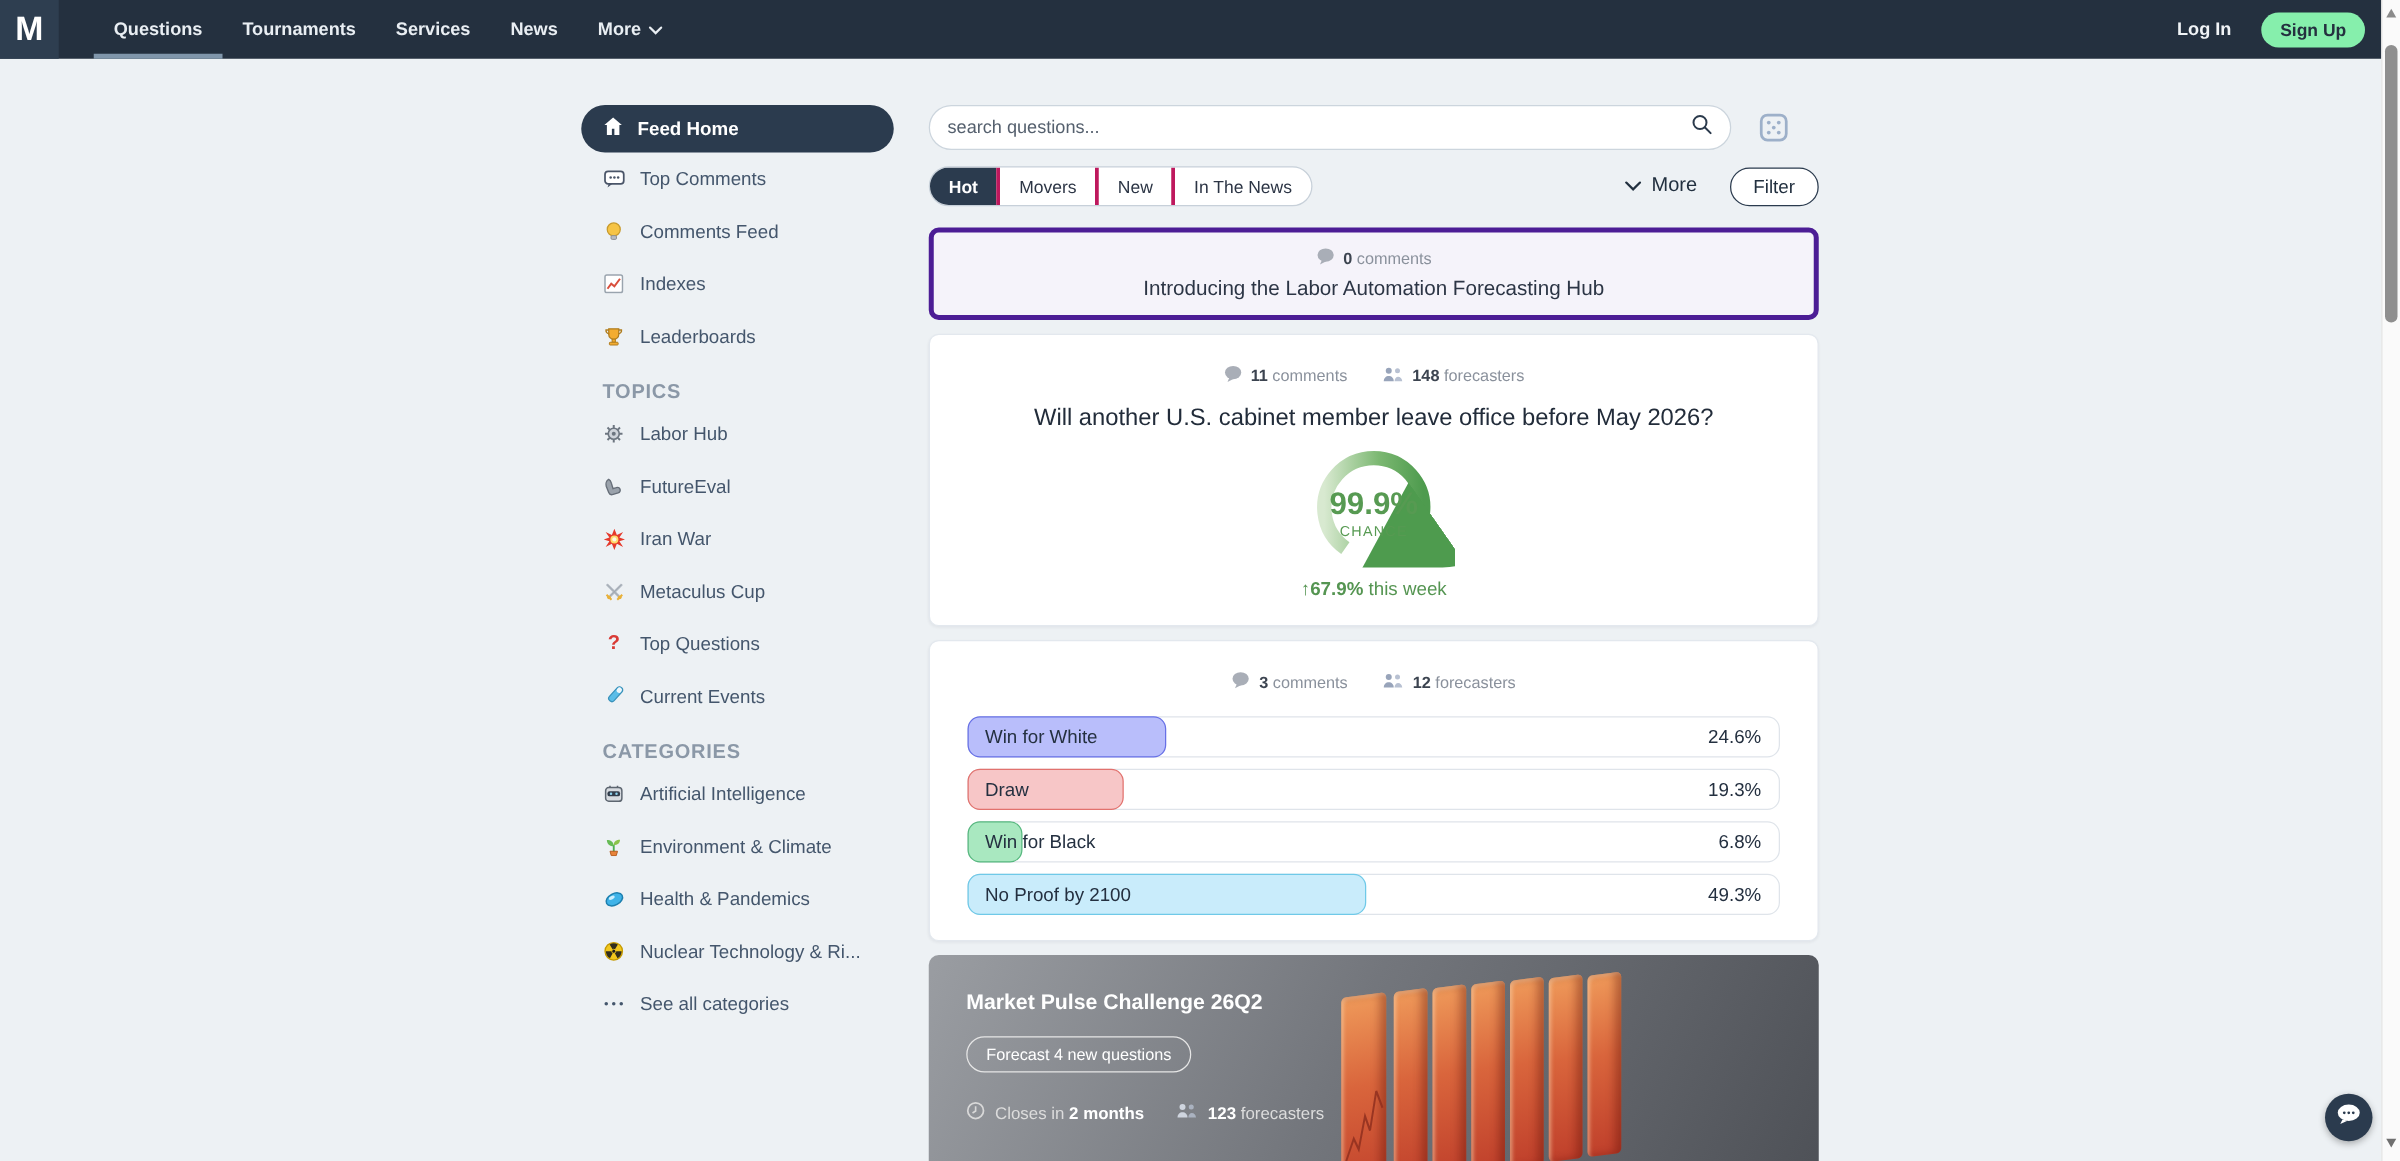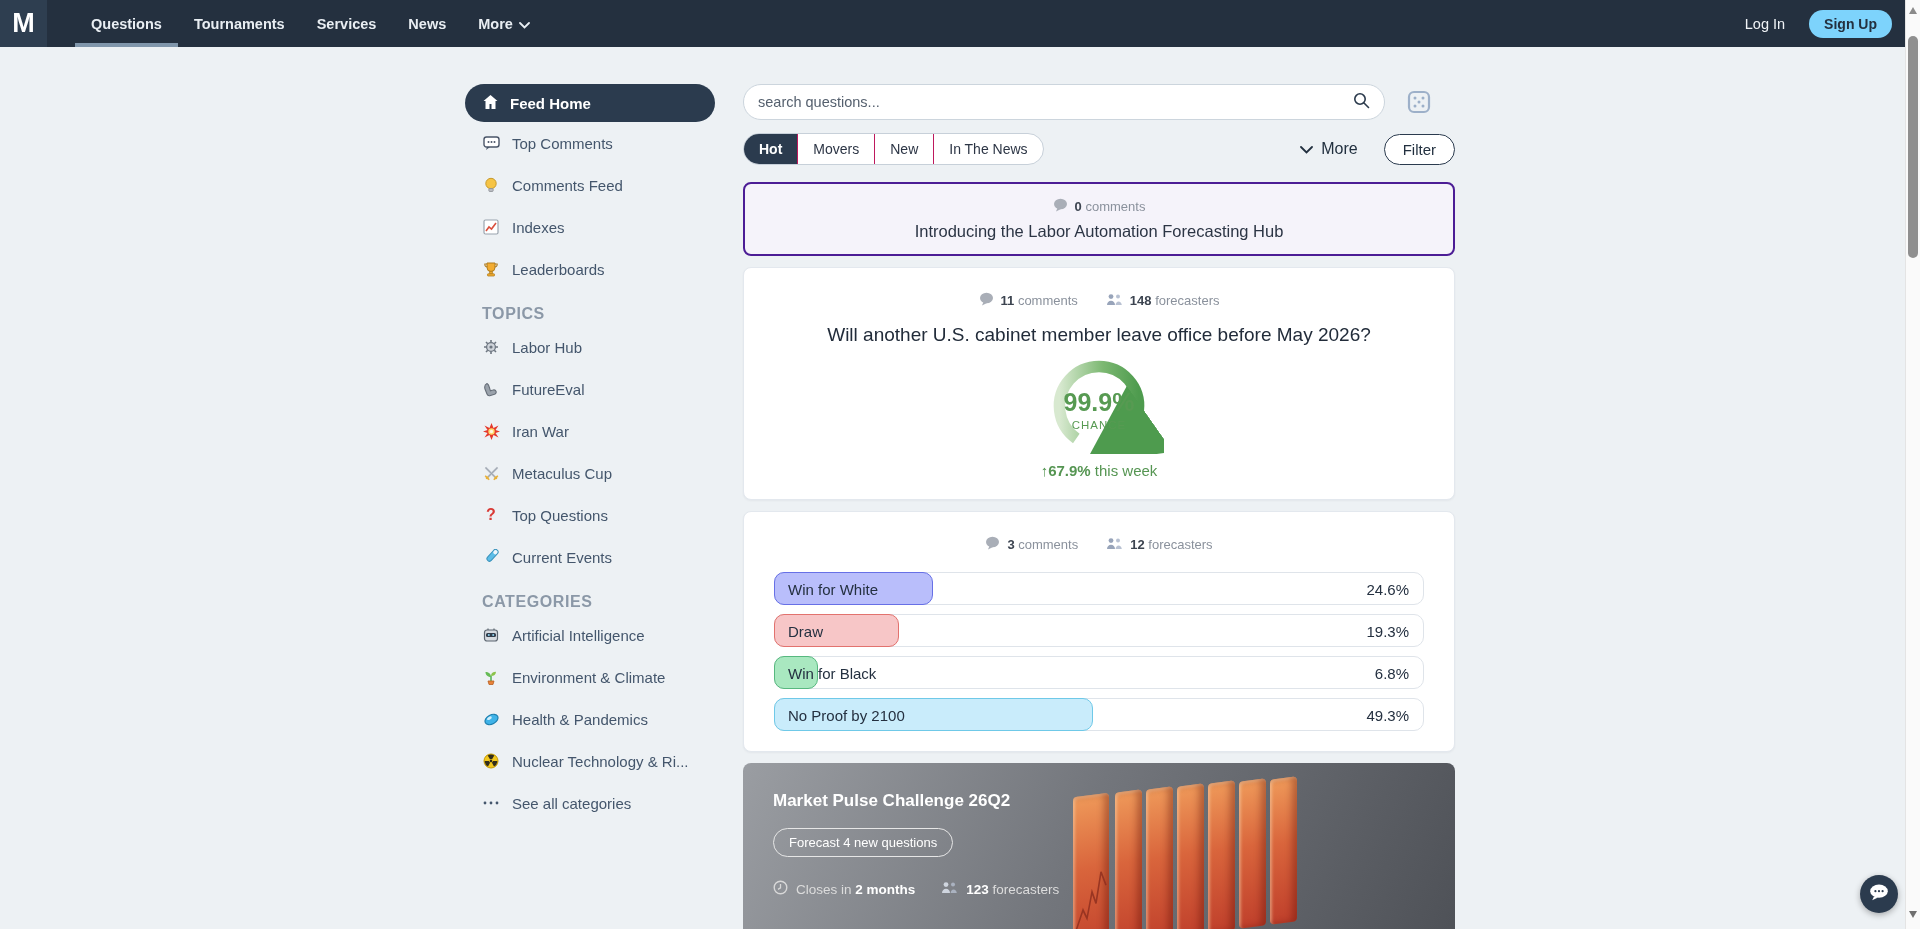--- a/index.html
+++ b/index.html
@@ -8,22 +8,22 @@
 
   
   .nav { height:47px; background:#24303f; display:flex; align-items:center; padding-right:28px; }
   .logo { width:47px; height:47px; background:#2e3e50; color:#fff; font-size:27px; font-weight:bold;
           display:grid; place-items:center; flex:none; }
   .nav-items { display:flex; height:100%; margin-left:28px; }
   .nav-item { height:100%; display:flex; align-items:center; gap:6px; padding:0 16px; color:#e9eef3;
               font-size:14.5px; font-weight:600; cursor:pointer; border-bottom:4px solid transparent; padding-top:4px; }
   .nav-item.active { border-bottom-color:#8096ab; }
   .nav-spacer { flex:1; }
-  .login { color:#f0f3f6; font-size:14.5px; font-weight:400; margin-right:24px; cursor:pointer; }
-  .signup { background:#7dd3fc; color:#24303f; font-size:14px; font-weight:600; border:none;
+  .login { color:#f0f3f6; font-size:14.5px; font-weight:700; margin-right:24px; cursor:pointer; }
+  .signup { background:#86efac; color:#24303f; font-size:14px; font-weight:600; border:none;
             border-radius:16px; padding:6px 15px; cursor:pointer; }
 
   
   .container { width:990px; margin:37px auto 0; display:flex; gap:28px; }
 
   
   .sidebar { width:250px; flex:none; }
   .feed-home { height:38px; background:#2b3b4e; border-radius:19px; color:#fff; display:flex;
                align-items:center; gap:11px; padding:0 17px; font-size:15px; font-weight:600; cursor:pointer; }
   .side-item { height:42px; display:flex; align-items:center; gap:12px; padding:0 17px;
@@ -38,30 +38,30 @@
   .search-pill { width:642px; height:36px; background:#fff; border:1px solid #ccd5dd; border-radius:18px;
                  display:flex; align-items:center; padding:0 14px; }
   .search-pill input { border:none; outline:none; flex:1; font-size:14.5px; color:#3c4856; background:transparent;
                        font-family:"Liberation Sans", sans-serif; }
   .search-pill input::placeholder { color:#55606e; opacity:1; }
   .dice-btn { margin-left:19px; width:30px; height:30px; background:none; border:none; cursor:pointer; display:grid; place-items:center; }
 
   .tabs-row { display:flex; align-items:center; height:32px; margin-bottom:17px; }
   .segmented { display:flex; border:1px solid #c7d0d9; border-radius:16.5px; overflow:hidden; background:#fff; }
   .tab { padding:0 15px; line-height:30px; font-size:14px; color:#2c3545; border:none; background:none;
-         border-left:1px solid #be185d; cursor:pointer; font-family:"Liberation Sans", sans-serif; }
+         border-left:3px solid #be185d; cursor:pointer; font-family:"Liberation Sans", sans-serif; }
   .tab:first-child { border-left:none; }
   .tab.active { background:#2b3b4e; color:#fff; font-weight:600; }
   .more-group { margin-left:auto; display:flex; align-items:center; gap:8px; color:#22303f; font-size:16px; cursor:pointer; }
   .filter-btn { margin-left:26px; border:1.5px solid #2b3b4e; background:#fff; border-radius:17px;
                 padding:0 18px; line-height:29px; font-size:15px; color:#22303f; cursor:pointer; font-family:"Liberation Sans", sans-serif; }
 
   
   .card { border-radius:8px; margin-bottom:11px; }
-  .card-news { background:#f5f3fa; border:2px solid #4c1d95; height:74px; display:flex; flex-direction:column;
+  .card-news { background:#f5f3fa; border:4px solid #4c1d95; height:74px; display:flex; flex-direction:column;
                justify-content:center; align-items:center; gap:7px; cursor:pointer; }
   .card-q { background:#fff; border:1px solid #e3e8ee; box-shadow:0 1px 2px rgba(30,40,60,.05);
             padding:24px 30px 20px; text-align:center; cursor:pointer; }
   .meta { display:flex; justify-content:center; align-items:center; gap:28px; font-size:13px; color:#8a919c; }
   .meta .pair { display:flex; align-items:center; gap:7px; }
   .meta b { color:#3c4450; font-weight:700; }
   .q-title { font-size:19px; color:#222c3a; font-weight:500; margin-top:15px; }
   .news-title { font-size:16.5px; color:#2c3545; font-weight:500; }
 
   .gauge-wrap { margin-top:8px; }

